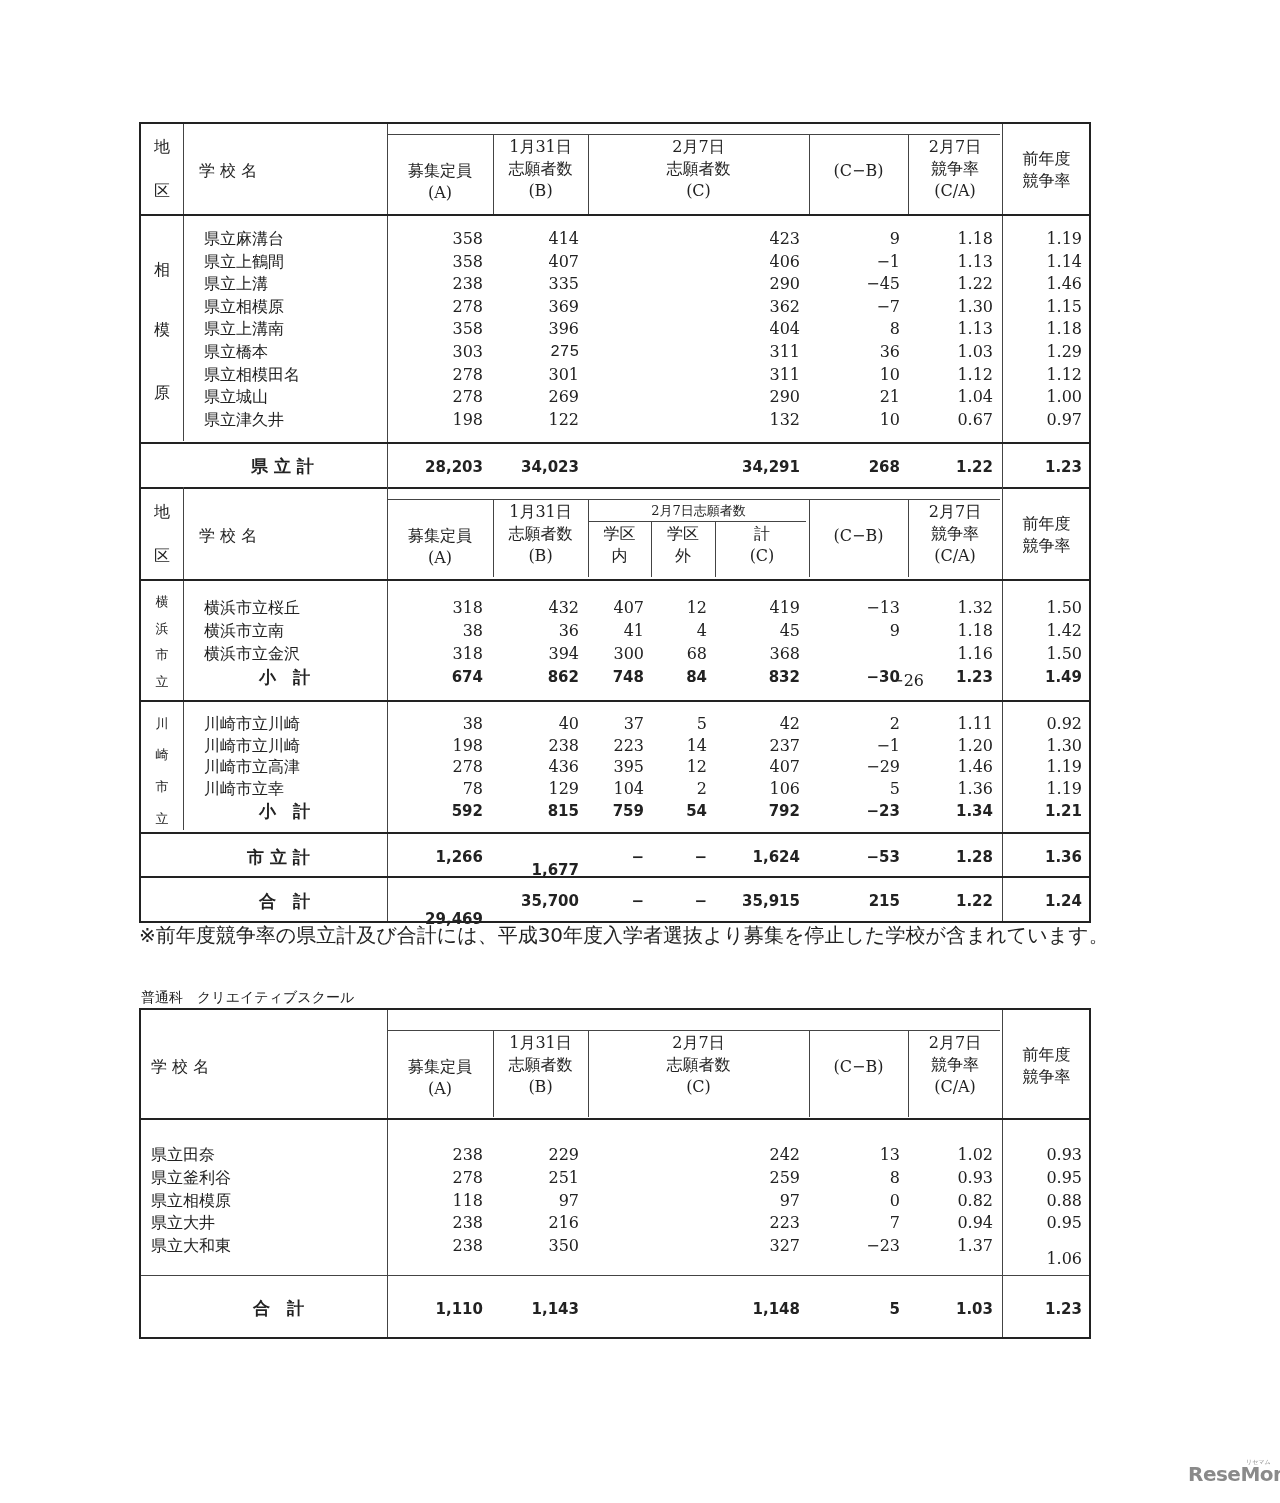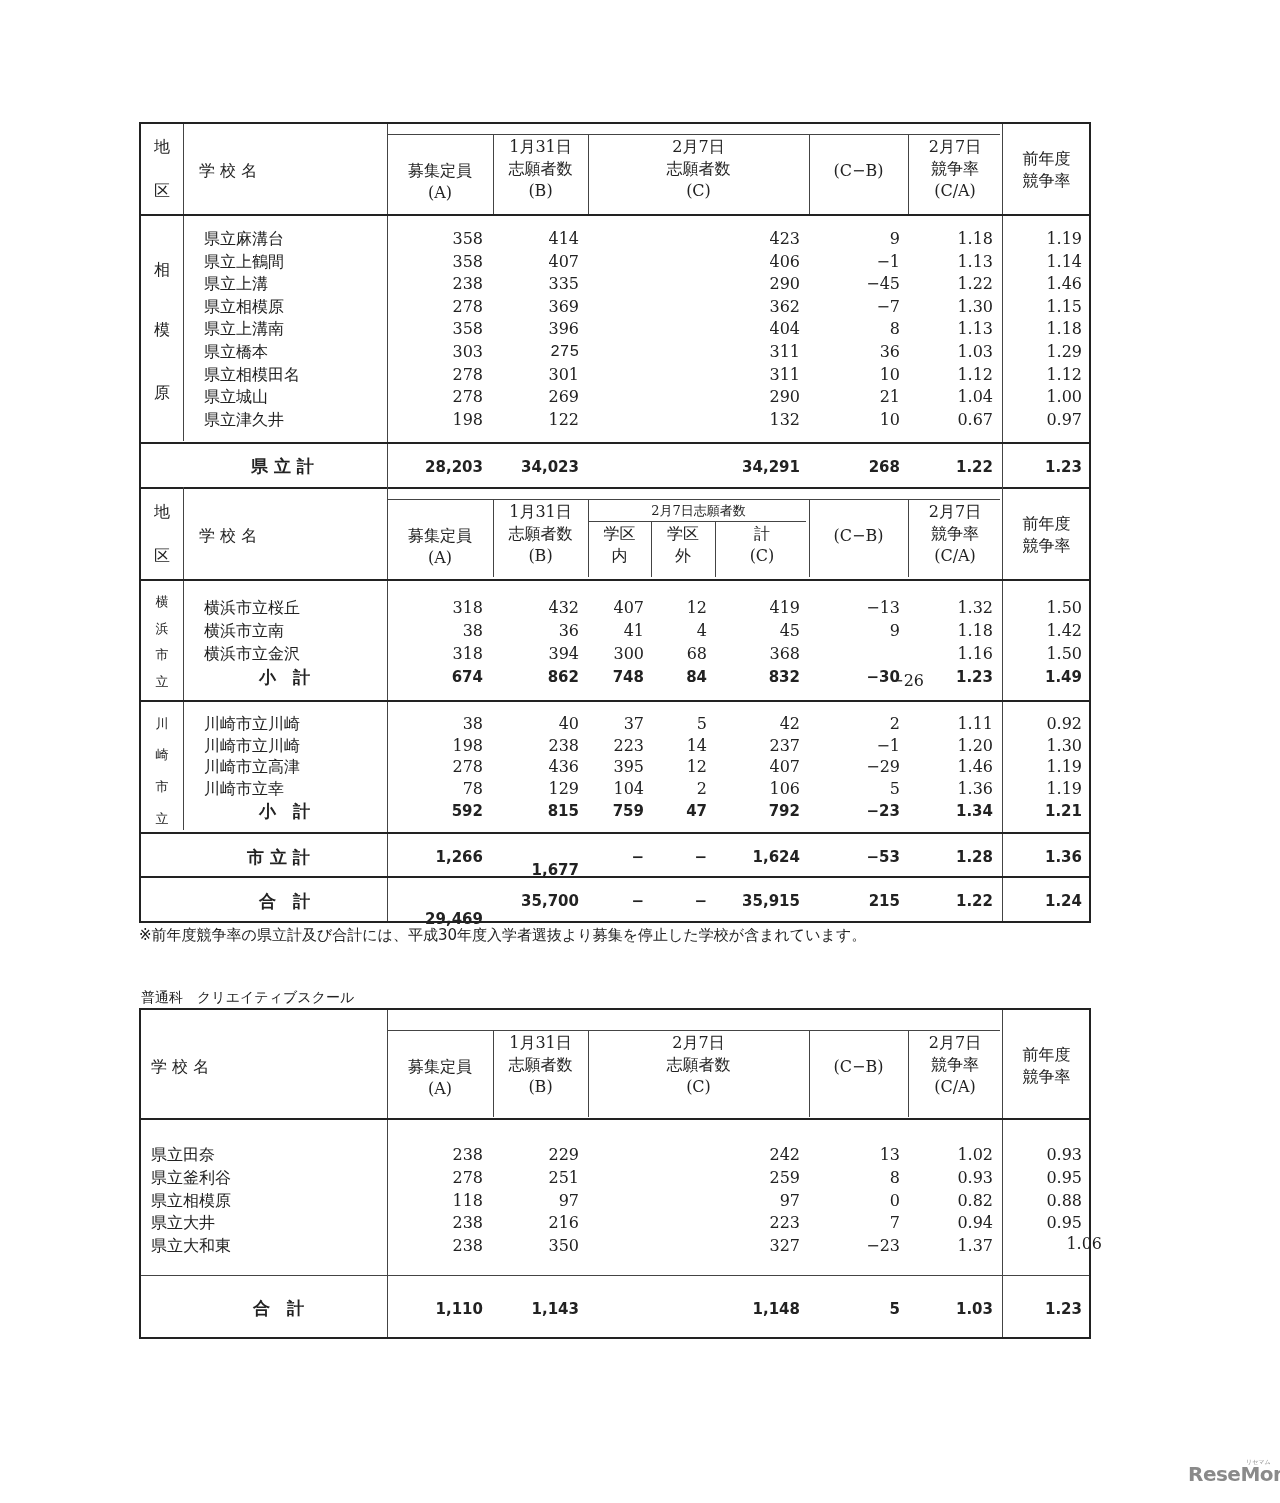--- a/index.html
+++ b/index.html
@@ -311,21 +311,21 @@
       <div class="t r " style="left:574px; width:85px; top:291.1px;">106</div>
       <div class="t r " style="left:668px; width:91px; top:291.1px;">5</div>
       <div class="t r " style="left:767px; width:85px; top:291.1px;">1.36</div>
       <div class="t r " style="left:861px; width:80px; top:291.1px;">1.19</div>
     </div>
     <div>
       <div class="t b" style="left:118px; top:313px;font-size:17px;">小　計</div>
       <div class="t r b" style="left:246px; width:96px; top:313px;">592</div>
       <div class="t r b" style="left:352px; width:86px; top:313px;">815</div>
       <div class="t r b" style="left:447px; width:56px; top:313px;">759</div>
-      <div class="t r b" style="left:510px; width:56px; top:313px;">47</div>
+      <div class="t r b" style="left:510px; width:56px; top:313px;">54</div>
       <div class="t r b" style="left:574px; width:85px; top:313px;">792</div>
       <div class="t r b" style="left:668px; width:91px; top:313px;">−23</div>
       <div class="t r b" style="left:767px; width:85px; top:313px;">1.34</div>
       <div class="t r b" style="left:861px; width:80px; top:313px;">1.21</div>
     </div>
     <div>
       <div class="t b" style="left:106px; top:359px;font-size:17px;">市 立 計</div>
       <div class="t r b" style="left:246px; width:96px; top:359px;">1,266</div>
       <div class="t r b" style="left:352px; width:86px; top:372px;">1,677</div>
       <div class="t r b" style="left:447px; width:56px; top:359px;">−</div>
@@ -341,21 +341,21 @@
       <div class="t r b" style="left:352px; width:86px; top:403px;">35,700</div>
       <div class="t r b" style="left:447px; width:56px; top:403px;">−</div>
       <div class="t r b" style="left:510px; width:56px; top:403px;">−</div>
       <div class="t r b" style="left:574px; width:85px; top:403px;">35,915</div>
       <div class="t r b" style="left:668px; width:91px; top:403px;">215</div>
       <div class="t r b" style="left:767px; width:85px; top:403px;">1.22</div>
       <div class="t r b" style="left:861px; width:80px; top:403px;">1.24</div>
     </div>
 </div>
 
-<div class="abs" style="left:139px; top:925px; font-size:15px; line-height:20px; font-family:'DejaVu Sans', sans-serif;">※前年度競争率の県立計及び合計には、平成30年度入学者選抜より募集を停止した学校が含まれています。</div>
+<div class="abs" style="left:139px; top:925px; font-size:20px; line-height:20px; font-family:'DejaVu Sans', sans-serif;">※前年度競争率の県立計及び合計には、平成30年度入学者選抜より募集を停止した学校が含まれています。</div>
 
 <div class="abs" style="left:141px; top:988px; font-size:14px; line-height:18px;">普通科　クリエイティブスクール</div>
 
 <div class="tbl" style="top:1008px; height:331px;">
   <div class="vline" style="left:246px;"></div>
   <div class="vline" style="left:352px; top:20px; bottom:220px;"></div>
   <div class="vline" style="left:447px; top:20px; bottom:220px;"></div>
   <div class="vline" style="left:668px; top:20px; bottom:220px;"></div>
   <div class="vline" style="left:767px; top:20px; bottom:220px;"></div>
   <div class="vline" style="left:861px;"></div>
@@ -425,21 +425,21 @@
       <div class="t r" style="left:767px; width:85px; top:202.4px;">0.94</div>
       <div class="t r" style="left:861px; width:80px; top:202.4px;">0.95</div>
     </div>
     <div>
       <div class="t" style="left:10px; top:225.2px;">県立大和東</div>
       <div class="t r" style="left:246px; width:96px; top:225.2px;">238</div>
       <div class="t r" style="left:352px; width:86px; top:225.2px;">350</div>
       <div class="t r" style="left:447px; width:212px; top:225.2px;">327</div>
       <div class="t r" style="left:668px; width:91px; top:225.2px;">−23</div>
       <div class="t r" style="left:767px; width:85px; top:225.2px;">1.37</div>
-      <div class="t r" style="left:861px; width:80px; top:223px;padding-left:20px;">1.06</div>
+      <div class="t r" style="left:861px; width:80px; top:238px;">1.06</div>
     </div>
 
   <div>
     <div class="t b" style="left:112px; top:287px; font-size:17px;">合　計</div>
     <div class="t r b" style="left:246px; width:96px; top:288px;">1,110</div>
     <div class="t r b" style="left:352px; width:86px; top:288px;">1,143</div>
     <div class="t r b" style="left:447px; width:212px; top:288px;">1,148</div>
     <div class="t r b" style="left:668px; width:91px; top:288px;">5</div>
     <div class="t r b" style="left:767px; width:85px; top:288px;">1.03</div>
     <div class="t r b" style="left:861px; width:80px; top:288px;">1.23</div>

